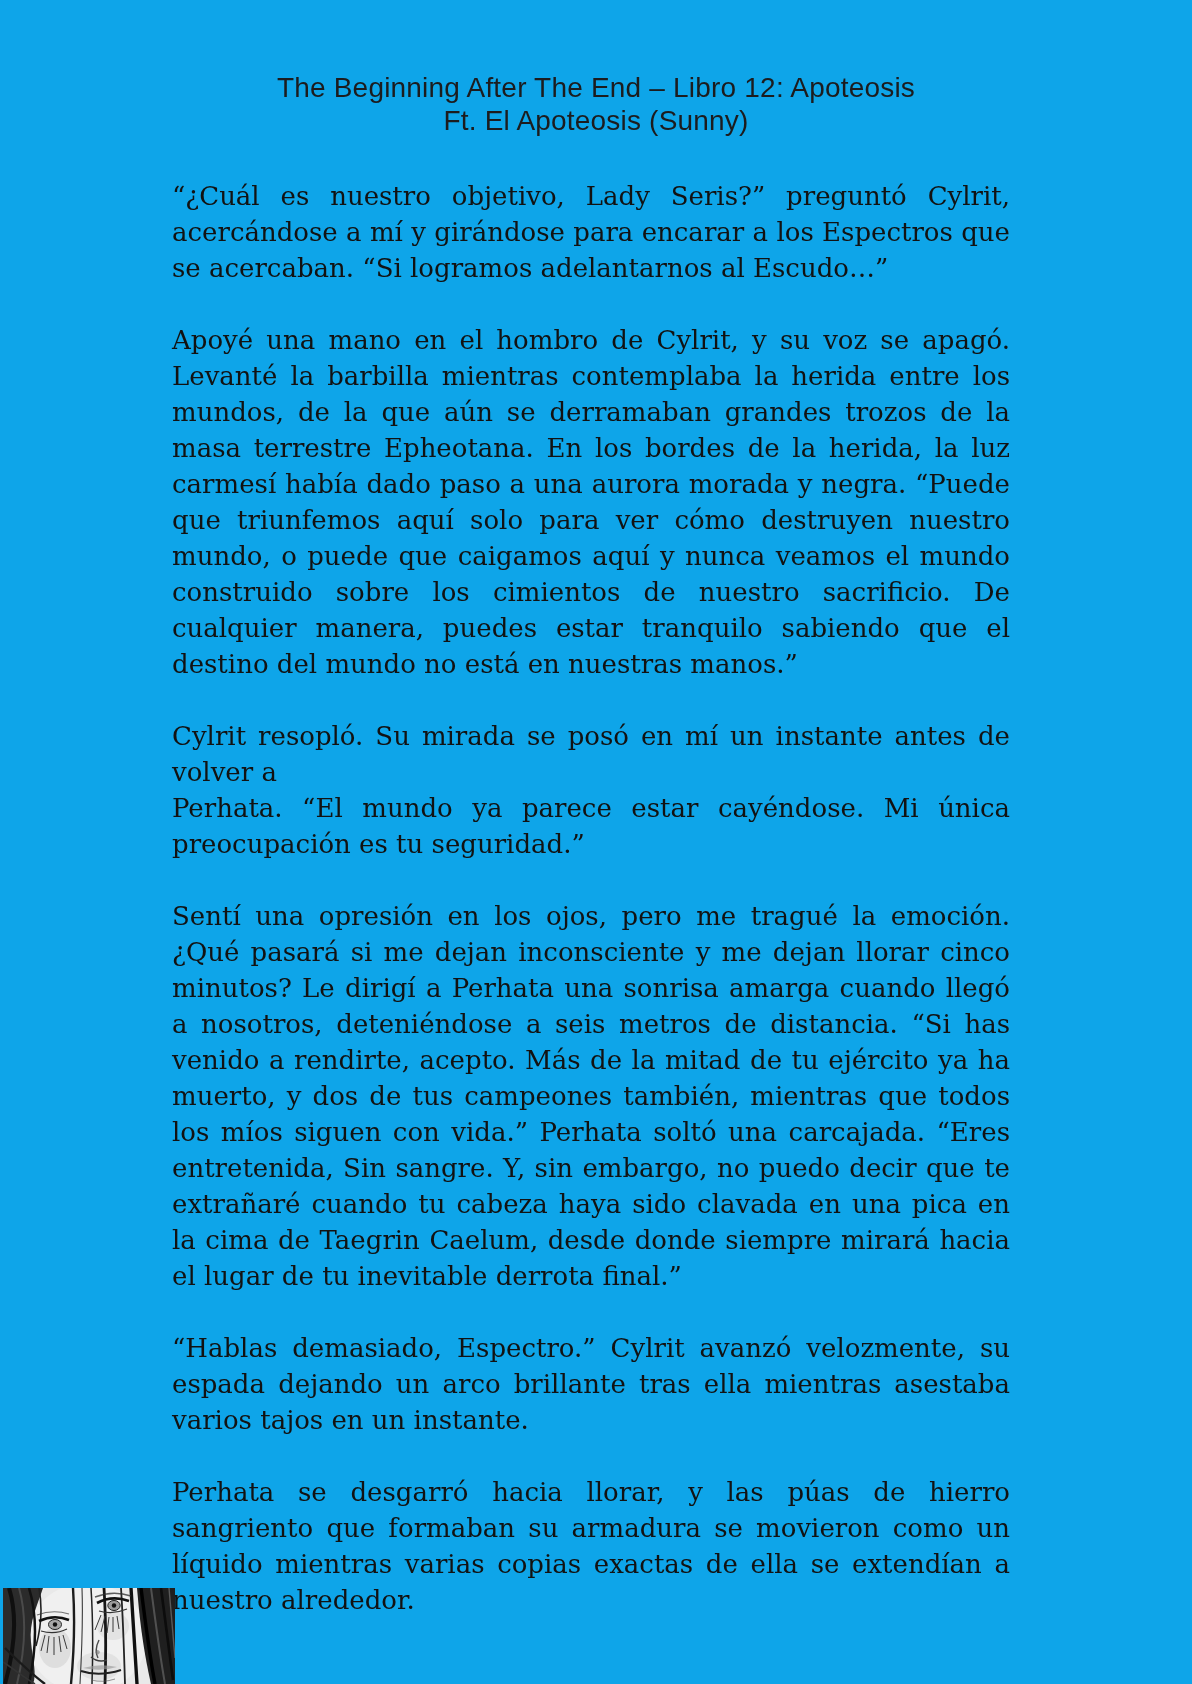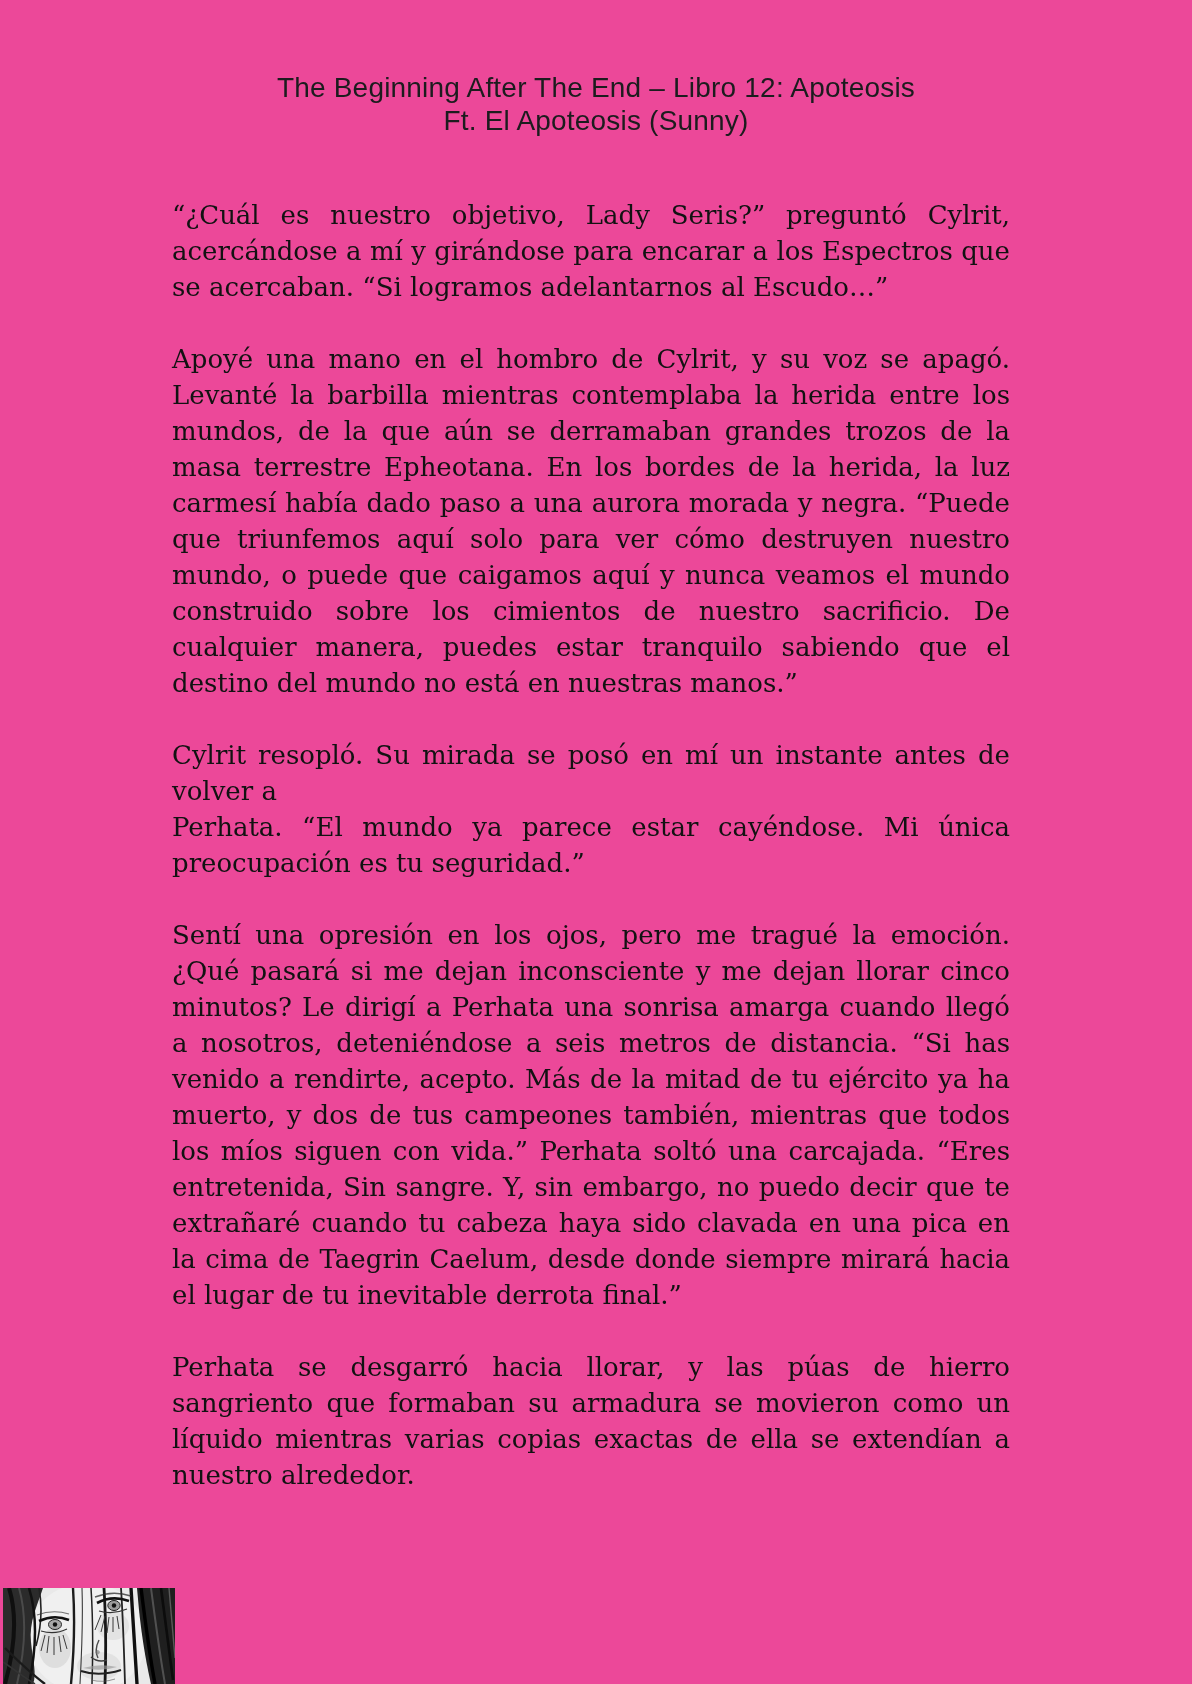--- a/index.html
+++ b/index.html
@@ -5,36 +5,36 @@
   html,body{margin:0;padding:0;}
   body{
     width:1192px;height:1684px;
     background:#ffffff;
     position:relative;
     overflow:hidden;
     font-family:"Liberation Sans", sans-serif;
   }
   .page{
     position:absolute;inset:0;
-    background:#ec4899;
+    background:#0ea5e9;
   }
   .doc-title{
     position:absolute;
     top:71px;left:0;width:1192px;
     text-align:center;
     font-family:"Liberation Sans", sans-serif;
     font-size:28px;
     line-height:33px;
     color:#1c1c1e;
     letter-spacing:0.2px;
   }
   .doc-body{
     position:absolute;
     left:172px;
-    top:197px;
+    top:178px;
     width:838px;
     font-family:"DejaVu Serif","Liberation Serif",serif;
     font-size:26px;
     line-height:36px;
     color:#121212;
     text-align:justify;
   }
   .doc-body p{
     margin:36px 0 0 0;
     white-space:pre-line; 
@@ -60,20 +60,21 @@
     <div>The Beginning After The End – Libro 12: Apoteosis</div>
     <div>Ft. El Apoteosis (Sunny)</div>
   </div>
 
   <div class="doc-body">
     <p>“¿Cuál es nuestro objetivo, Lady Seris?” preguntó Cylrit, acercándose a mí y girándose para encarar a los Espectros que se acercaban. “Si logramos adelantarnos al Escudo…”</p>
     <p>Apoyé una mano en el hombro de Cylrit, y su voz se apagó. Levanté la barbilla mientras contemplaba la herida entre los mundos, de la que aún se derramaban grandes trozos de la masa terrestre Epheotana. En los bordes de la herida, la luz carmesí había dado paso a una aurora morada y negra. “Puede que triunfemos aquí solo para ver cómo destruyen nuestro mundo, o puede que caigamos aquí y nunca veamos el mundo construido sobre los cimientos de nuestro sacrificio. De cualquier manera, puedes estar tranquilo sabiendo que el destino del mundo no está en nuestras manos.”</p>
     <p>Cylrit resopló. Su mirada se posó en mí un instante antes de volver a
 Perhata. “El mundo ya parece estar cayéndose. Mi única preocupación es tu seguridad.”</p>
     <p>Sentí una opresión en los ojos, pero me tragué la emoción. ¿Qué pasará si me dejan inconsciente y me dejan llorar cinco minutos? Le dirigí a Perhata una sonrisa amarga cuando llegó a nosotros, deteniéndose a seis metros de distancia. “Si has venido a rendirte, acepto. Más de la mitad de tu ejército ya ha muerto, y dos de tus campeones también, mientras que todos los míos siguen con vida.” Perhata soltó una carcajada. “Eres entretenida, Sin sangre. Y, sin embargo, no puedo decir que te extrañaré cuando tu cabeza haya sido clavada en una pica en la cima de Taegrin Caelum, desde donde siempre mirará hacia el lugar de tu inevitable derrota final.”</p>
+    <p>“Hablas demasiado, Espectro.” Cylrit avanzó velozmente, su espada dejando un arco brillante tras ella mientras asestaba varios tajos en un instante.</p>
     <p>Perhata se desgarró hacia llorar, y las púas de hierro sangriento que formaban su armadura se movieron como un líquido mientras varias copias exactas de ella se extendían a nuestro alrededor.</p>
   </div>
 
   <div class="footer-art">
     <svg width="172" height="96" viewBox="0 0 172 96" xmlns="http://www.w3.org/2000/svg">
 
       <rect x="0" y="0" width="172" height="96" fill="#e9e9e9"></rect>
       <ellipse cx="84" cy="50" rx="60" ry="55" fill="#f0f0f0"></ellipse>
 
       <ellipse cx="52" cy="60" rx="16" ry="20" fill="#cfcfcf" opacity="0.55"></ellipse>

